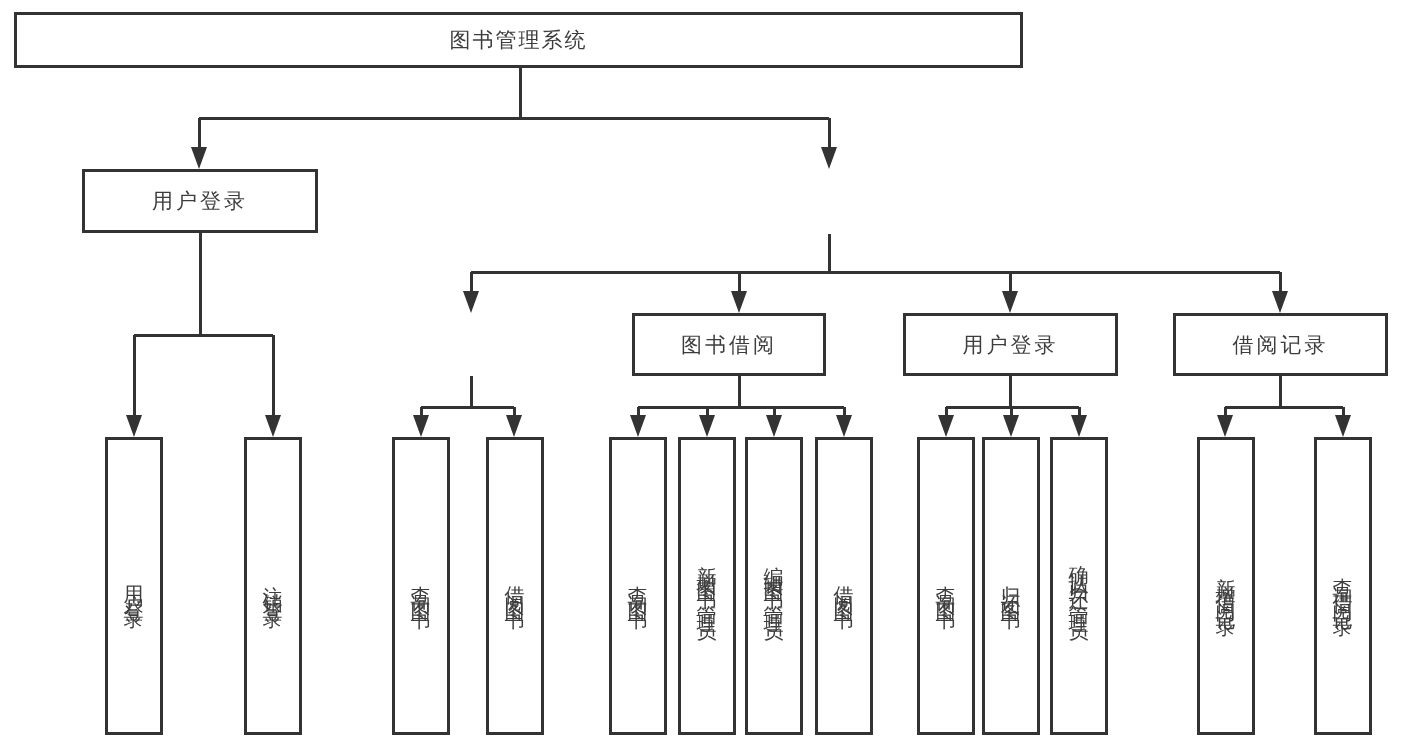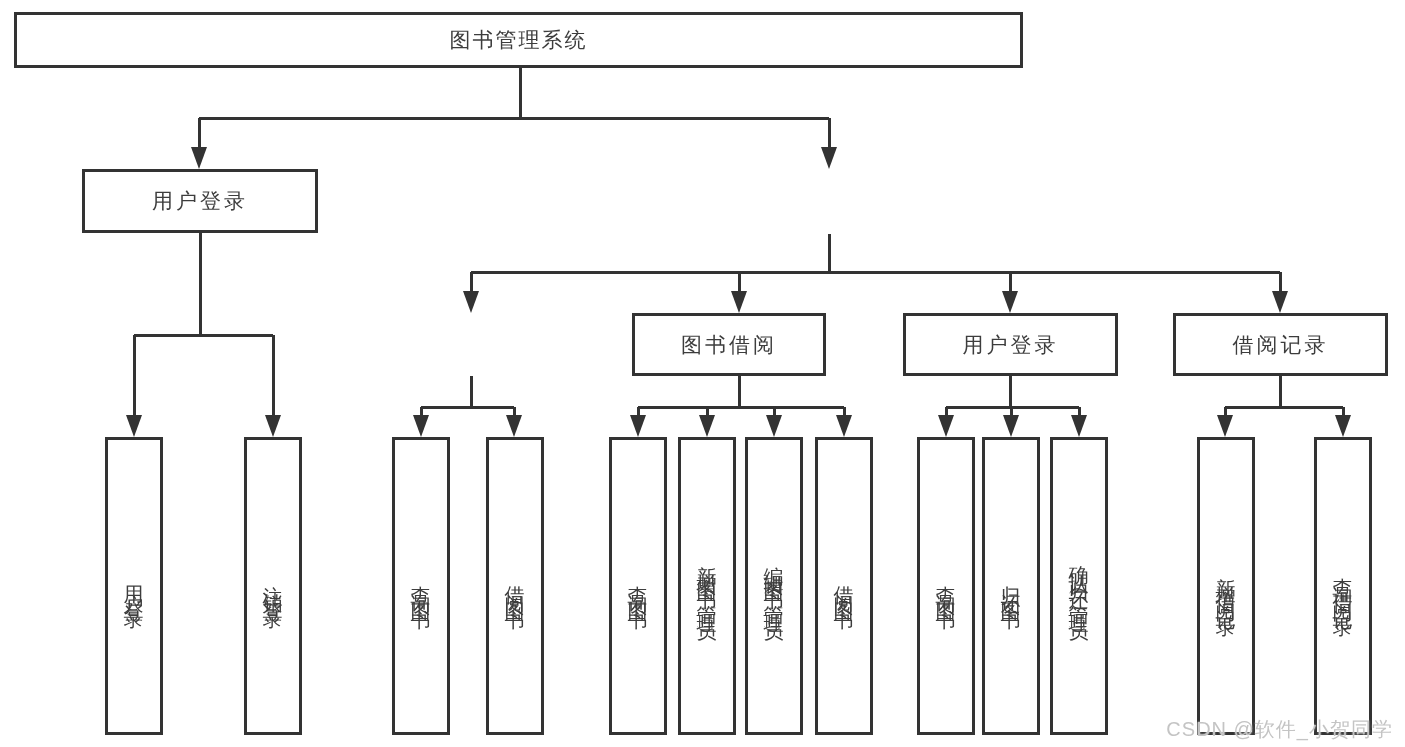--- a/index.html
+++ b/index.html
@@ -166,15 +166,14 @@
       <div class="vline" style="left: 1010px; top: 407px; width: 3px; height: 10px;"></div>
       <div class="arrow-head" style="left: 1003px; top: 415px;"></div>
       <div class="vline" style="left: 1078px; top: 407px; width: 3px; height: 10px;"></div>
       <div class="arrow-head" style="left: 1071px; top: 415px;"></div>
       <div class="vline" style="left: 1224px; top: 407px; width: 3px; height: 10px;"></div>
       <div class="arrow-head" style="left: 1217px; top: 415px;"></div>
       <div class="vline" style="left: 1342px; top: 407px; width: 3px; height: 10px;"></div>
       <div class="arrow-head" style="left: 1335px; top: 415px;"></div>
     </div>
 
-  <div class="watermark">CSDN @软件_小贺同学</div>
 
 </div>
 
 </body></html>

